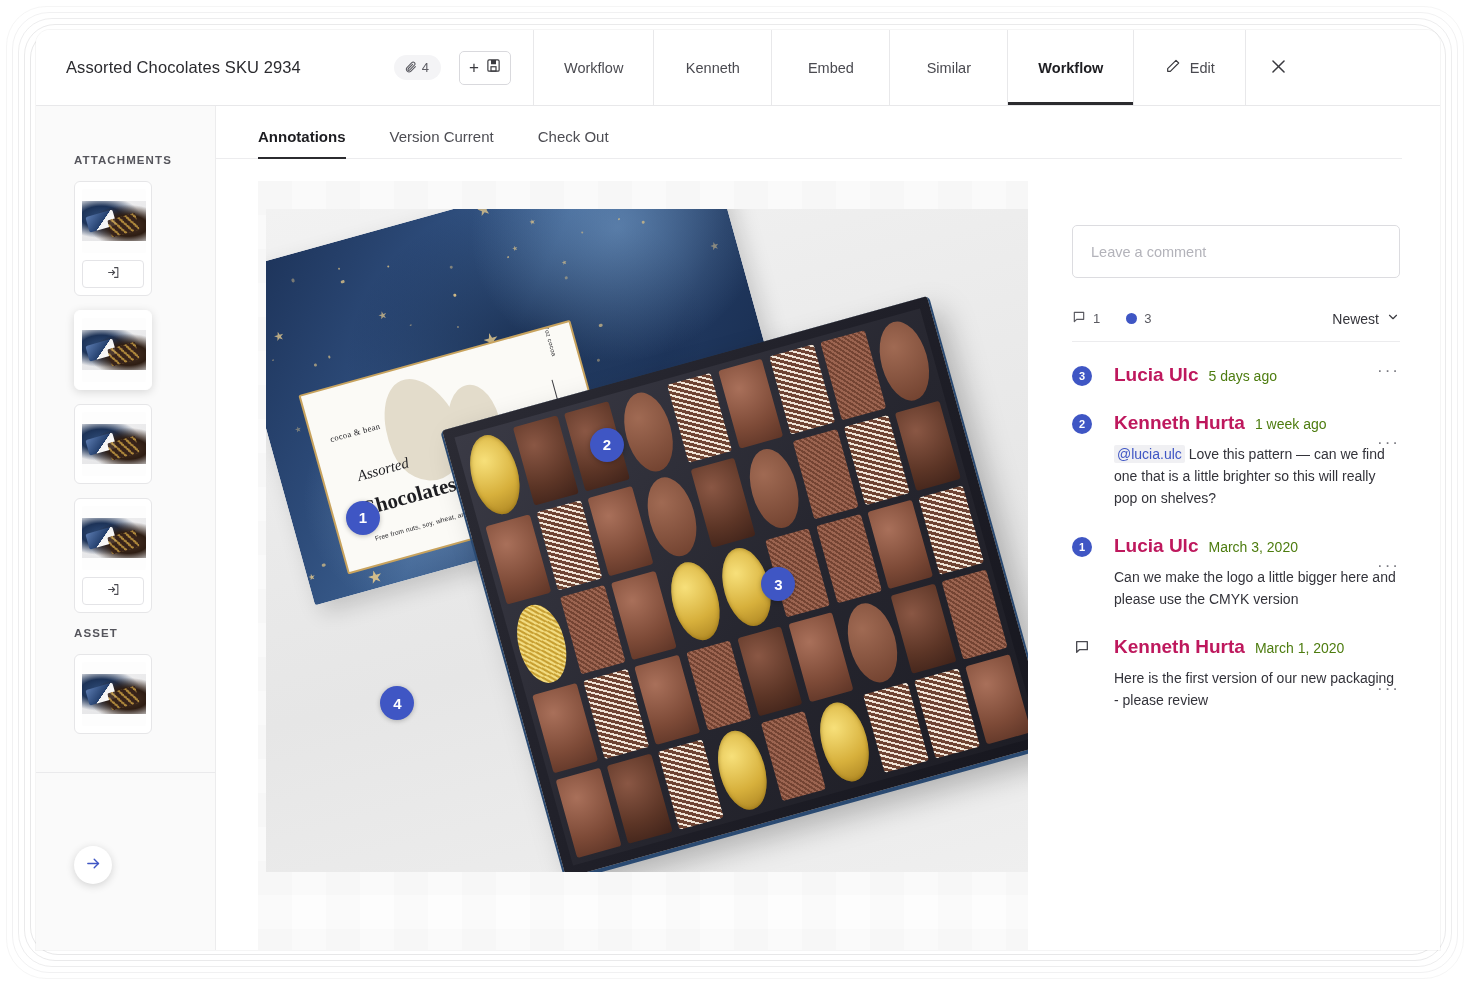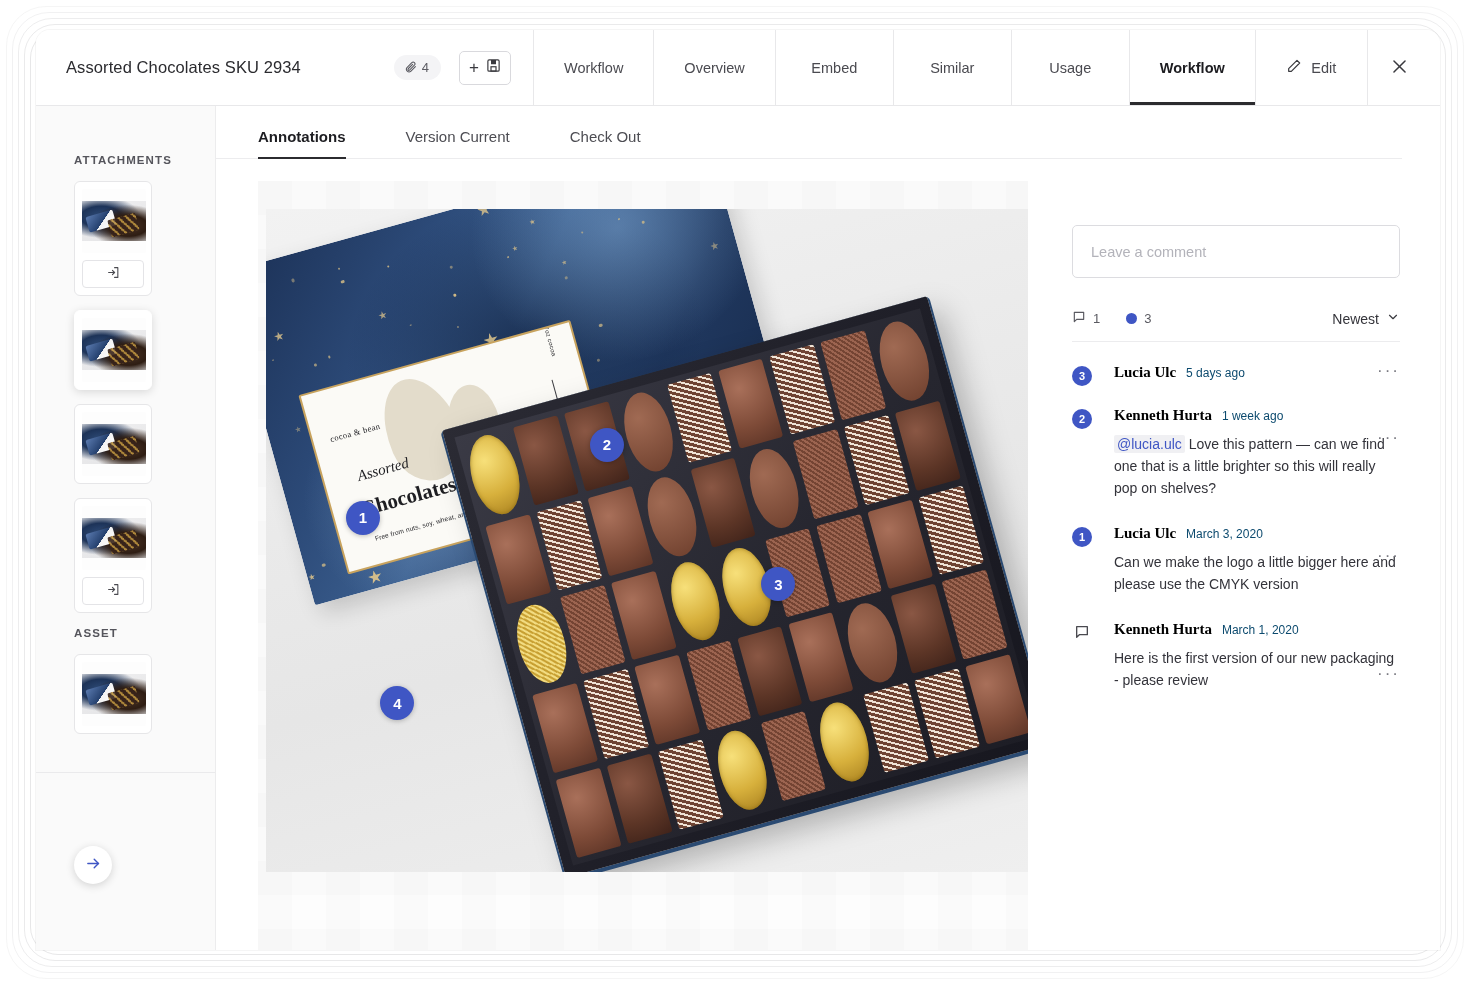--- a/index.html
+++ b/index.html
@@ -220,21 +220,21 @@
     cursor: pointer;
   }
 
   
   #main { flex: 1 1 auto; display: flex; flex-direction: column; min-width: 0; background:#fff; }
 
   #subtabs {
     flex: 0 0 auto;
     display: flex;
     align-items: flex-end;
-    gap: 60px;
+    gap: 44px;
     padding: 22px 38px 0 42px;
     border-bottom: 1px solid #ececee;
     margin: 0 38px 0 0;
   }
   .subtab {
     font-size: 15px;
     color: #4d4d53;
     padding-bottom: 13px;
     cursor: pointer;
     position: relative;
@@ -420,22 +420,22 @@
   .comment { position: relative; padding: 18px 0 4px 42px; }
   .c-badge {
     position: absolute; left: 0; top: 20px;
     width: 20px; height: 20px; border-radius: 50%;
     background: #3f56c4; color:#fff;
     font-size: 11px; font-weight: 700;
     display:flex; align-items:center; justify-content:center;
   }
   .c-badge.plain { background: transparent; }
   .c-head { display:flex; align-items: baseline; gap: 10px; }
-  .c-author { font-size: 15px; font-weight: 700; color:#000000;font-family:Liberation Serif, serif; }
-  .c-time { font-size: 12px; color: #0c4a6e; }
+  .c-author { font-size: 19px; font-weight: 700; color:#be185d; }
+  .c-time { font-size: 14px; color: #4d7c0f; }
   .c-menu {
     position: absolute; right: 0;
     color:#7a7a82; font-size: 17px; letter-spacing: 2px; cursor: pointer;
     line-height: 1;
   }
   .c-text { margin-top: 9px; font-size: 14px; line-height: 22px; color:#33333a; }
   .mention { color:#3f56c4; background:#f0f0f3; padding: 1px 3px; border-radius:2px; }
 </style>
 </head>
 <body>
@@ -473,30 +473,27 @@
             </svg>
           </span>
         </div>
       </div>
 
       <div class="tabs">
         <div class="tab">
             <span>Workflow</span>
           </div>
         <div class="tab">
-            <span>Overview</span>
+            <span>Kenneth</span>
           </div>
         <div class="tab">
             <span>Embed</span>
           </div>
         <div class="tab">
             <span>Similar</span>
-          </div>
-        <div class="tab">
-            <span>Usage</span>
           </div>
         <div class="tab active">
             <span>Workflow</span>
           </div>
 
         <div class="tab tab-edit">
           <span>
             <svg width="16" height="16" viewBox="0 0 24 24" fill="none" stroke="#3a3a3f" stroke-width="1.8" stroke-linecap="round" stroke-linejoin="round">
               <path d="M16.5 3.5l4 4L8 20H4v-4z"></path>
             </svg>

